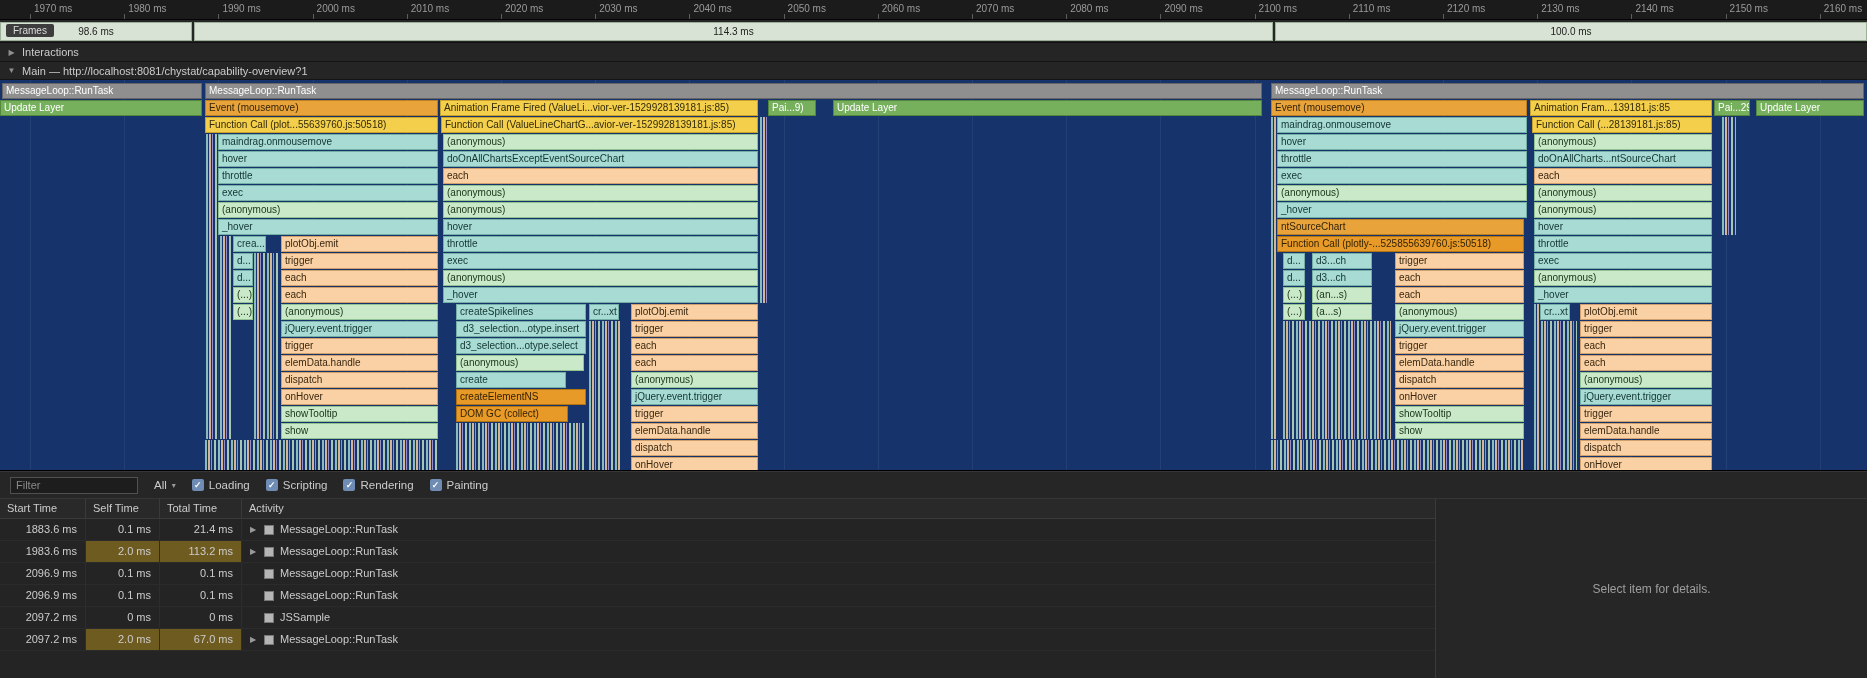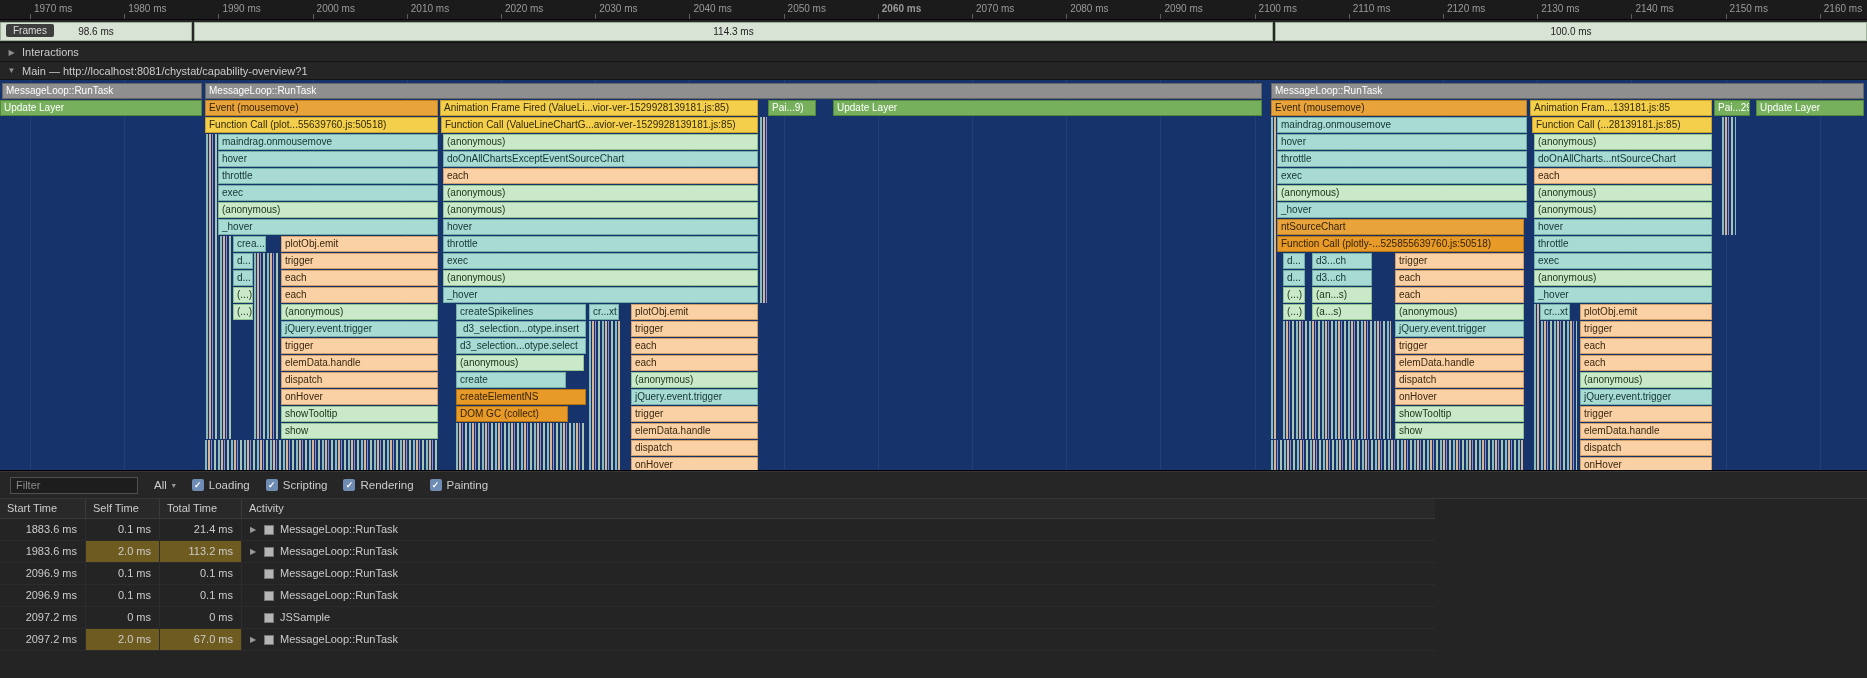--- a/index.html
+++ b/index.html
@@ -80,21 +80,21 @@
       <div class="rlabel" style="left: 410.8px;">2010 ms</div>
       <div class="rmark" style="left: 406.8px;"></div>
       <div class="rlabel" style="left: 505px;">2020 ms</div>
       <div class="rmark" style="left: 501px;"></div>
       <div class="rlabel" style="left: 599.2px;">2030 ms</div>
       <div class="rmark" style="left: 595.2px;"></div>
       <div class="rlabel" style="left: 693.4px;">2040 ms</div>
       <div class="rmark" style="left: 689.4px;"></div>
       <div class="rlabel" style="left: 787.6px;">2050 ms</div>
       <div class="rmark" style="left: 783.6px;"></div>
-      <div class="rlabel" style="left: 881.8px; font-weight: bold;">2060 ms</div>
+      <div class="rlabel" style="left: 881.8px;">2060 ms</div>
       <div class="rmark" style="left: 877.8px;"></div>
       <div class="rlabel" style="left: 976px;">2070 ms</div>
       <div class="rmark" style="left: 972px;"></div>
       <div class="rlabel" style="left: 1070.2px;">2080 ms</div>
       <div class="rmark" style="left: 1066.2px;"></div>
       <div class="rlabel" style="left: 1164.4px;">2090 ms</div>
       <div class="rmark" style="left: 1160.4px;"></div>
       <div class="rlabel" style="left: 1258.6px;">2100 ms</div>
       <div class="rmark" style="left: 1254.6px;"></div>
       <div class="rlabel" style="left: 1352.8px;">2110 ms</div>
@@ -372,15 +372,18 @@
               <div class="cell num" style="background: rgb(110, 91, 32);">2.0 ms</div>
               <div class="cell num" style="background: rgb(110, 91, 32);">67.0 ms</div>
               <div class="cell act">
                 <div class="arrow">▶</div>
                 <div class="swatch"></div>
                 <div class="alabel">MessageLoop::RunTask</div>
               </div>
             </div>
           </div>
       </div>
+      <div class="details">
+        <span>Select item for details.</span>
+      </div>
     </div>
   </div>
 </div>
 
 </body></html>

